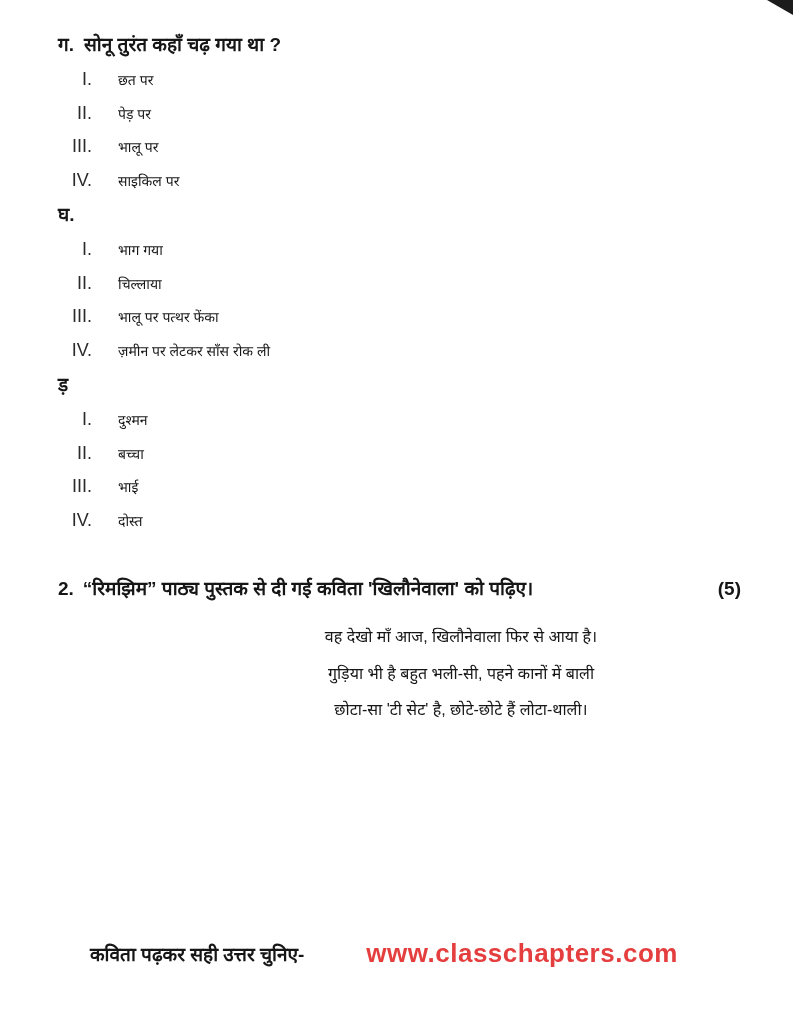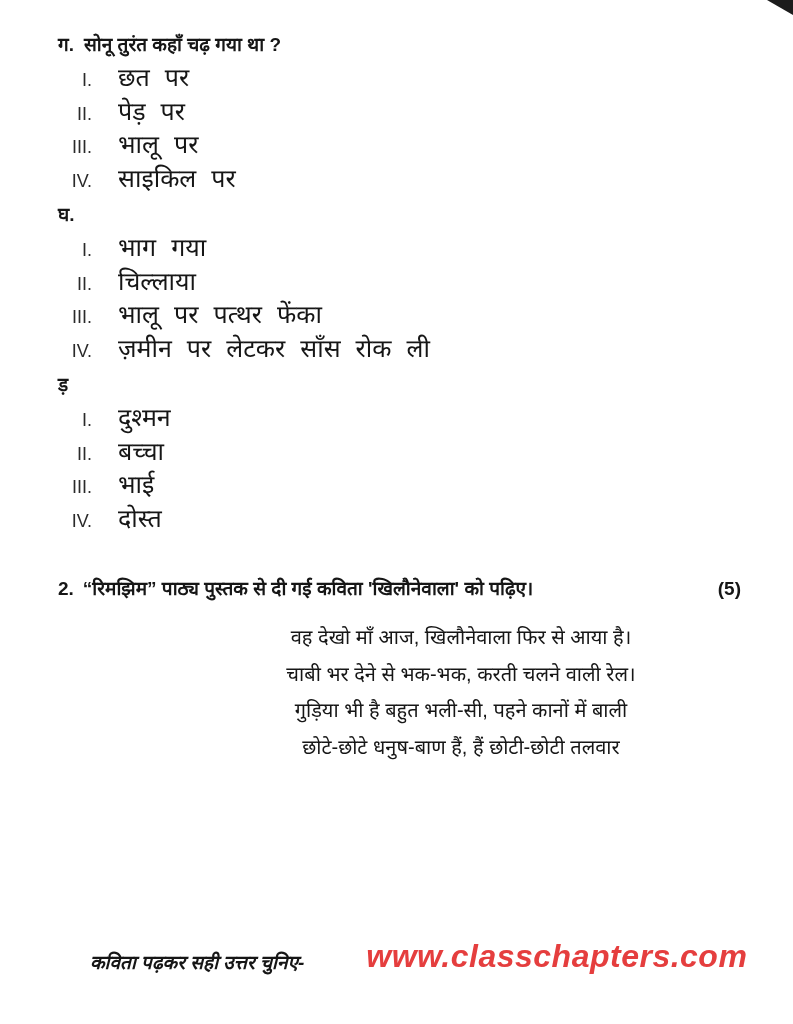--- a/index.html
+++ b/index.html
@@ -41,56 +41,55 @@
     line-height: 23.5px;
   }
   .opt-num {
     width: 34px;
     text-align: right;
     margin-right: 26px;
     font-size: 18px;
     color: #2a2a2a;
     flex: none;
   }
-  .opt-text { font-size: 25px; font-family: Liberation Mono, monospace; }
+  .opt-text { font-size: 14px; }
   .q2-row {
     display: flex;
     align-items: baseline;
     margin-top: 42px;
     font-weight: bold;
     font-size: 19px;
   }
   .q2-num { margin-right: 9px; flex: none; }
   .q2-text { flex: 1; }
   .q2-marks { margin-left: 14px; flex: none; }
   .poem {
     width: 650px;
     margin: 18px 0 0 78px;
     text-align: center;
-    font-size: 20px;
+    font-size: 16px;
   }
   .poem-line { line-height: 36.5px; }
   .footer-row {
     position: absolute;
     left: 0;
     top: 938px;
     width: 100%;
     display: flex;
-    align-items: flex-end;
-    font-style: italic;
+    align-items: center;
   }
   .footer-instruction {
     margin-left: 90px;
     font-weight: bold;
     font-size: 19px;
   }
   .footer-watermark {
     margin-left: 62px;
     font-weight: bold;
-    font-size: 32px;
+    font-size: 26px;
     letter-spacing: 0.5px;
   }
 </style>
 </head>
 <body>
 
 <div class="page">
   <div class="corner-mark"></div>
 
   <div class="content">
@@ -163,23 +162,22 @@
     </div>
 
     <div class="q2-row">
       <span class="q2-num">2.</span>
       <span class="q2-text">“रिमझिम” पाठ्य पुस्तक से दी गई कविता 'खिलौनेवाला' को पढ़िए।</span>
       <span class="q2-marks">(5)</span>
     </div>
 
     <div class="poem">
       <div class="poem-line">वह देखो माँ आज, खिलौनेवाला फिर से आया है।</div>
-      <div class="poem-line">चाबी भर देने से भक-भक, करती चलने वाली रेल।</div>
       <div class="poem-line">गुड़िया भी है बहुत भली-सी, पहने कानों में बाली</div>
-      <div class="poem-line">छोटे-छोटे धनुष-बाण हैं, हैं छोटी-छोटी तलवार</div>
+      <div class="poem-line">छोटा-सा 'टी सेट' है, छोटे-छोटे हैं लोटा-थाली।</div>
     </div>
 
   </div>
 
   <div class="footer-row">
     <span class="footer-instruction">कविता पढ़कर सही उत्तर चुनिए-</span>
     <span class="footer-watermark" style="color: rgb(229, 62, 62);">www.classchapters.com</span>
   </div>
 </div>
 

